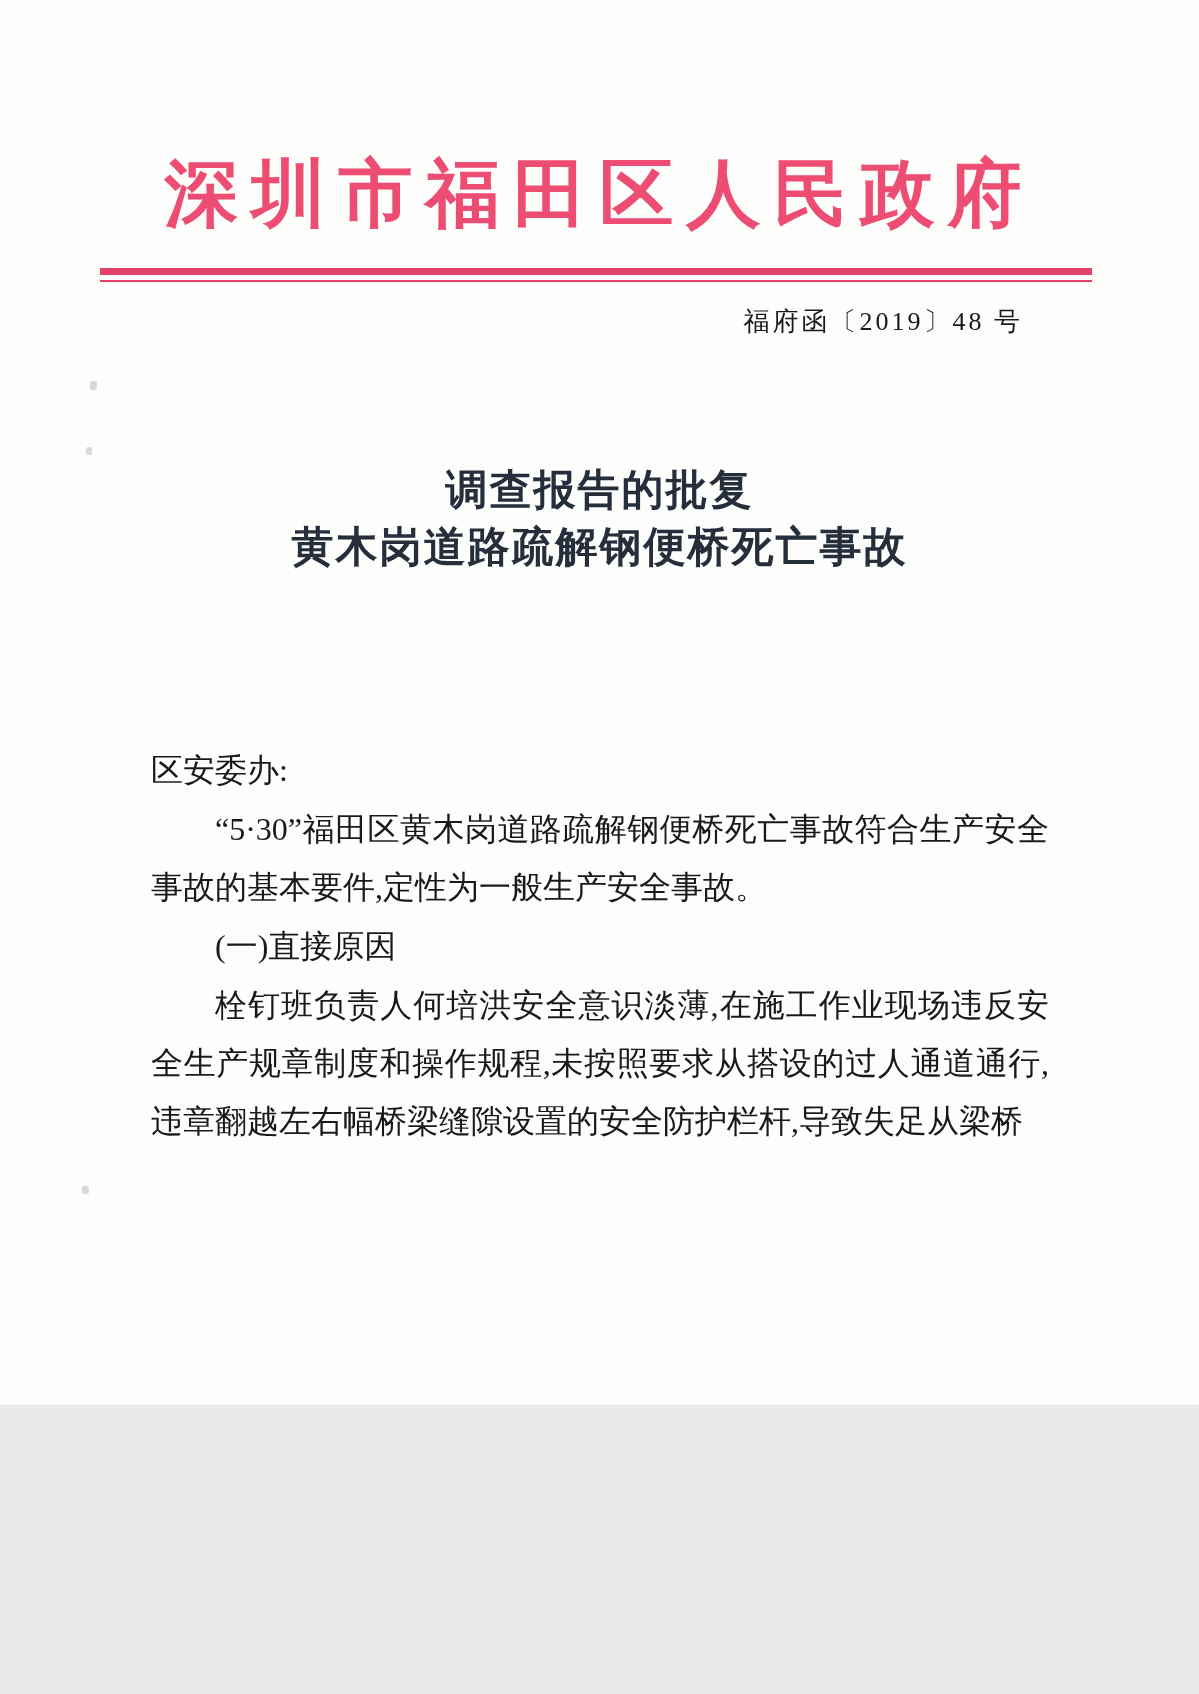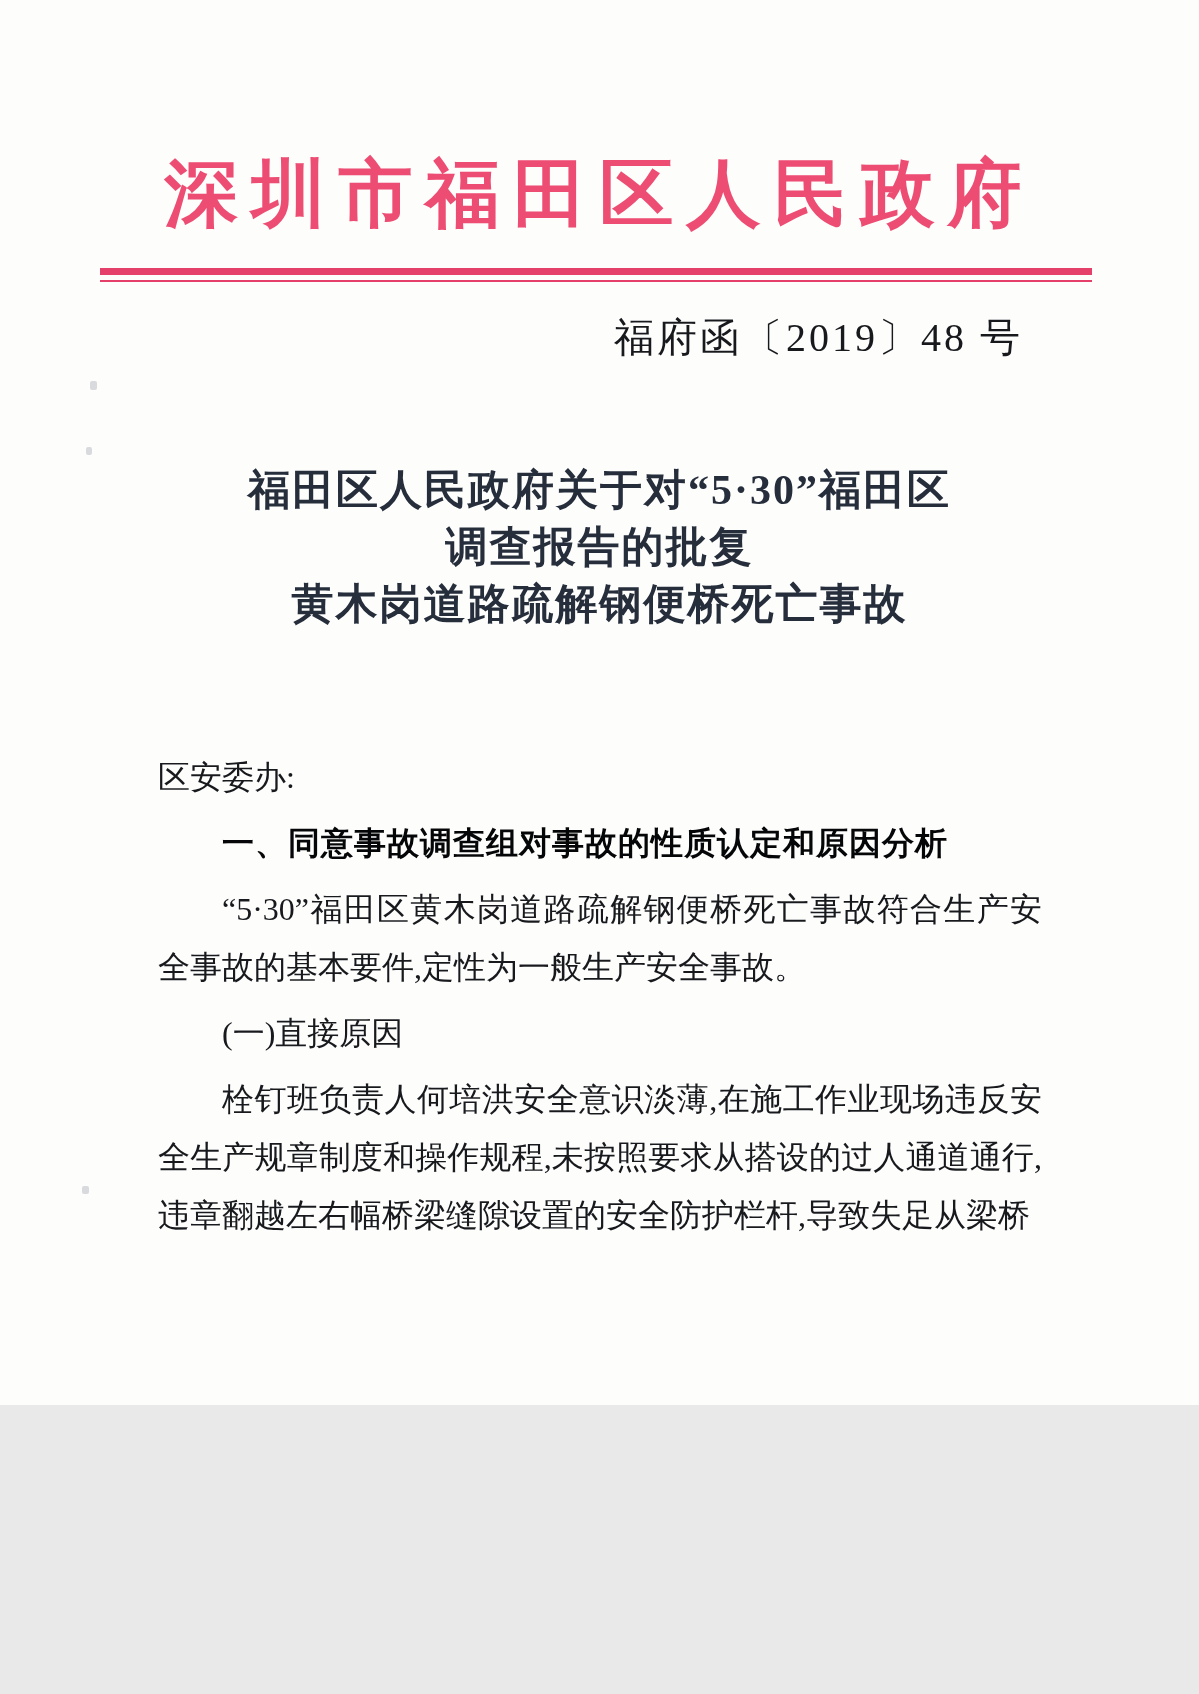--- a/index.html
+++ b/index.html
@@ -21,22 +21,22 @@
     color:var(--header_red,#ee4d73);
     white-space:nowrap;
   }
   .rule{position:absolute;background:var(--rule_red,#e5406a);}
   .rule-top-thick{top:268px;left:100px;width:992px;height:7px;}
   .rule-top-thin{top:280px;left:100px;width:992px;height:2px;}
   .rule-bottom-thin{top:1555px;left:107px;width:1088px;height:2px;}
   .rule-bottom-thick{top:1562px;left:107px;width:1088px;height:8px;}
   
   .doc-number{
-    position:absolute;top:318px;right:176px;
-    font-size:40px;line-height:40px;
+    position:absolute;top:302px;right:176px;
+    font-size:26px;line-height:40px;
     letter-spacing:3px;
     color:var(--body_ink,#17191d);
     white-space:nowrap;
     margin-left:25px;
   }
   
   .doc-title{
     position:absolute;top:462px;left:0;width:100%;
     text-align:center;
     color:var(--title_ink,#262e3c);
@@ -44,21 +44,21 @@
     font-size:42px;line-height:57px;
     letter-spacing:2px;
   }
   
   .body-text{
     position:absolute;top:740px;left:150px;width:900px;
     font-size:32px;line-height:58px;
     color:var(--body_ink,#17191d);
     text-align:justify;
   }
-  .body-text p{margin:8px;text-indent:2em;}
+  .body-text p{margin:1px;text-indent:2em;}
   .body-text .salutation{text-indent:0;}
   .body-text .section-heading{
     font-family:"Liberation Sans","DejaVu Sans",sans-serif;
     font-weight:700;
     color:#050608;
     letter-spacing:1px;
   }
   
   .artifact{position:absolute;background:#b9bdc2;opacity:.55;border-radius:2px;}
   .artifact.a1{left:90px;top:381px;width:7px;height:9px;}
@@ -72,28 +72,26 @@
 <div class="page">
 
   <div class="letterhead-title">深圳市福田区人民政府</div>
 
   <div class="rule rule-top-thick"></div>
   <div class="rule rule-top-thin"></div>
 
   <div class="doc-number">福府函〔2019〕48 号</div>
 
   <div class="doc-title">
-    <div>福田区人民政府关于对“5·30”福田区</div>
     <div>调查报告的批复</div>
     <div>黄木岗道路疏解钢便桥死亡事故</div>
   </div>
 
   <div class="body-text">
     <p class="salutation">区安委办:</p>
-    <p class="section-heading">一、同意事故调查组对事故的性质认定和原因分析</p>
     <p>“5·30”福田区黄木岗道路疏解钢便桥死亡事故符合生产安全事故的基本要件,定性为一般生产安全事故。</p>
     <p>(一)直接原因</p>
     <p>栓钉班负责人何培洪安全意识淡薄,在施工作业现场违反安全生产规章制度和操作规程,未按照要求从搭设的过人通道通行,违章翻越左右幅桥梁缝隙设置的安全防护栏杆,导致失足从梁桥</p>
   </div>
 
   <div class="rule rule-bottom-thin"></div>
   <div class="rule rule-bottom-thick"></div>
 
   <div class="artifact a1"></div>
   <div class="artifact a2"></div>

